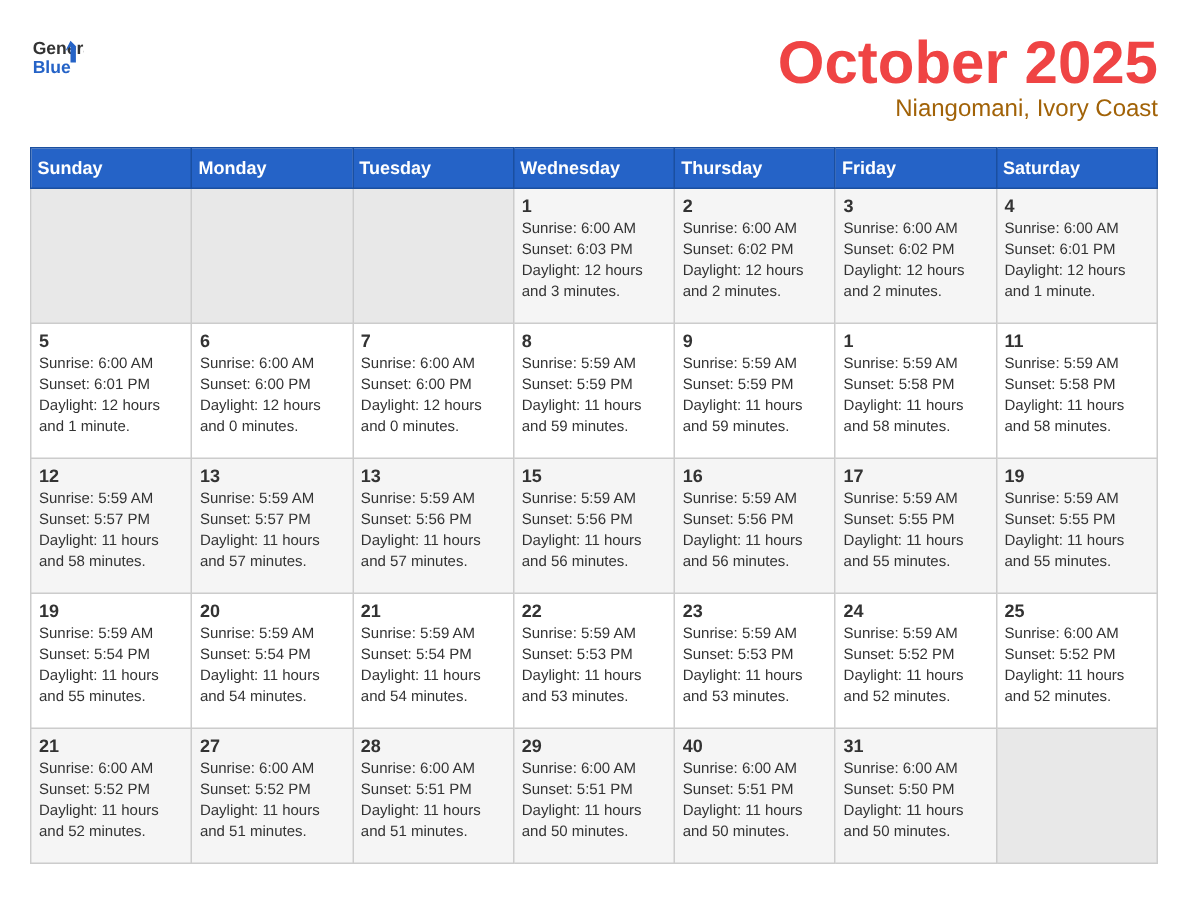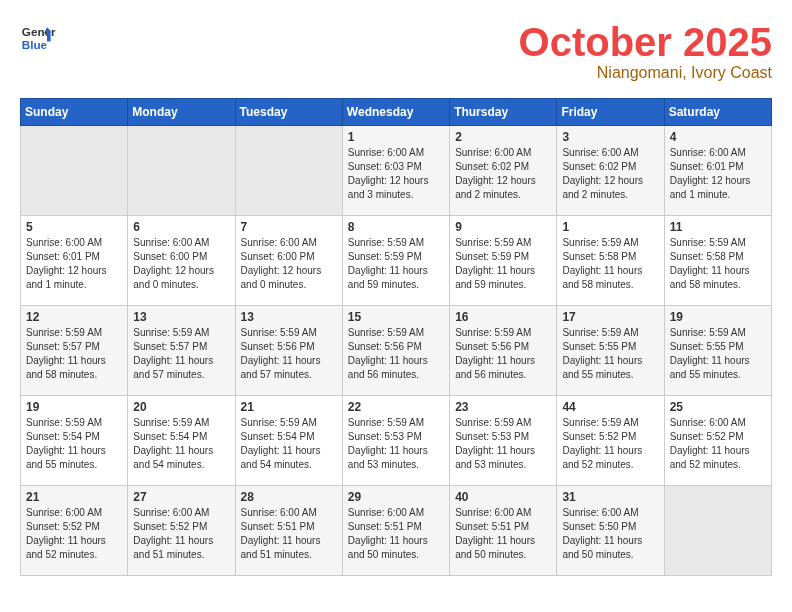--- a/index.html
+++ b/index.html
@@ -255,21 +255,21 @@
 Sunset: 5:53 PM
 Daylight: 11 hours and 53 minutes.</div>
         </td>
         <td>
           <span class="day-number">23</span>
           <div class="day-info">Sunrise: 5:59 AM
 Sunset: 5:53 PM
 Daylight: 11 hours and 53 minutes.</div>
         </td>
         <td>
-          <span class="day-number">44</span>
+          <span class="day-number">24</span>
           <div class="day-info">Sunrise: 5:59 AM
 Sunset: 5:52 PM
 Daylight: 11 hours and 52 minutes.</div>
         </td>
         <td>
           <span class="day-number">25</span>
           <div class="day-info">Sunrise: 6:00 AM
 Sunset: 5:52 PM
 Daylight: 11 hours and 52 minutes.</div>
         </td>

